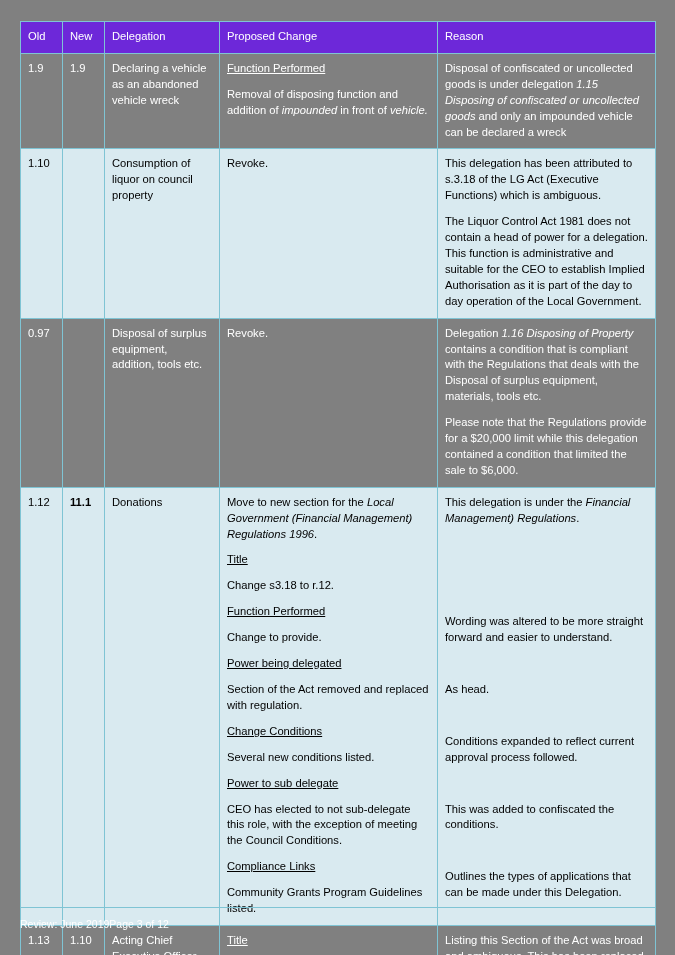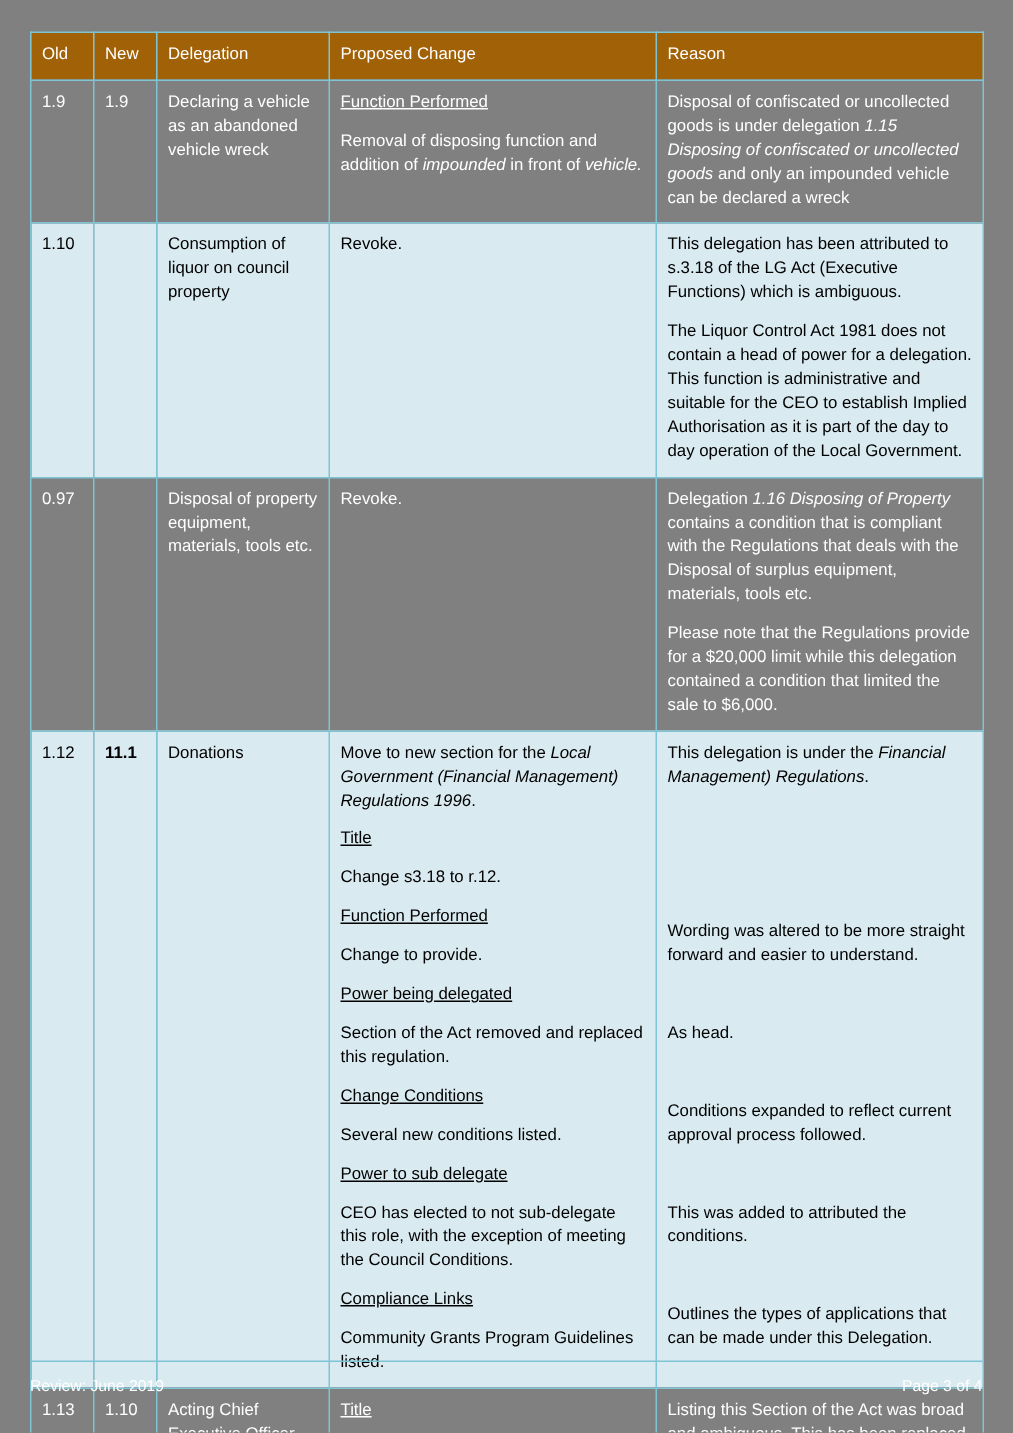--- a/index.html
+++ b/index.html
@@ -27,21 +27,21 @@
   }
   table.delegation-table th,
   table.delegation-table td {
     border: 1px solid #7fc4d4;
     vertical-align: top;
     padding: 7px 7px 8px 7px;
     font-size: 11.2px;
     line-height: 1.42;
   }
   thead th {
-    background: #a16207;
+    background: #6d28d9;
     color: #ffffff;
     text-align: left;
     font-weight: normal;
     font-size: 11.5px;
     padding-top: 10px;
     padding-bottom: 11px;
     border-color: #1d5c6b;
   }
   
   col.c-old { width: 42px; }
@@ -77,21 +77,21 @@
     position: absolute;
     left: 20px;
     right: 20px;
     bottom: 22px;
     height: 26px;
     border-top: 1px solid #7fc4d4;
     color: #ffffff;
     font-size: 10.5px;
     display: flex;
     align-items: center;
-    justify-content: space-between;
+    justify-content: flex-start;
     padding-top: 6px;
     box-sizing: border-box;
   }
 </style>
 </head>
 <body>
 
 <div class="page">
 
   <table class="delegation-table">
@@ -132,76 +132,76 @@
             <div class="cellblock"><span>Revoke.</span></div>
           </td>
           <td>
             <div class="cellblock"><span>This delegation has been attributed to s.3.18 of the LG Act (Executive Functions) which is ambiguous.</span></div>
             <div class="cellblock"><span>The Liquor Control Act 1981 does not contain a head of power for a delegation. This function is administrative and suitable for the CEO to establish Implied Authorisation as it is part of the day to day operation of the Local Government.</span></div>
           </td>
         </tr>
         <tr class="row-selected">
           <td>0.97</td>
           <td></td>
-          <td>Disposal of property equipment, materials, tools etc.</td>
+          <td>Disposal of surplus equipment, addition, tools etc.</td>
           <td>
             <div class="cellblock"><span>Revoke.</span></div>
           </td>
           <td>
             <div class="cellblock"><span>Delegation </span><span class="i">1.16 Disposing of Property</span><span> contains a condition that is compliant with the Regulations that deals with the Disposal of surplus equipment, materials, tools etc.</span></div>
             <div class="cellblock"><span>Please note that the Regulations provide for a $20,000 limit while this delegation contained a condition that limited the sale to $6,000.</span></div>
           </td>
         </tr>
         <tr class="row-normal">
           <td>1.12</td>
           <td class="b">11.1</td>
           <td>Donations</td>
           <td>
             <div class="cellblock"><span>Move to new section for the </span><span class="i">Local Government (Financial Management) Regulations 1996</span><span>.</span></div>
             <div class="cellblock"><span class="u">Title</span></div>
             <div class="cellblock"><span>Change s3.18 to r.12.</span></div>
             <div class="cellblock"><span class="u">Function Performed</span></div>
             <div class="cellblock"><span>Change to provide.</span></div>
             <div class="cellblock"><span class="u">Power being delegated</span></div>
-            <div class="cellblock"><span>Section of the Act removed and replaced this regulation.</span></div>
+            <div class="cellblock"><span>Section of the Act removed and replaced with regulation.</span></div>
             <div class="cellblock"><span class="u">Change Conditions</span></div>
             <div class="cellblock"><span>Several new conditions listed.</span></div>
             <div class="cellblock"><span class="u">Power to sub delegate</span></div>
             <div class="cellblock"><span>CEO has elected to not sub-delegate this role, with the exception of meeting the Council Conditions.</span></div>
             <div class="cellblock"><span class="u">Compliance Links</span></div>
             <div class="cellblock"><span>Community Grants Program Guidelines listed.</span></div>
           </td>
           <td>
             <div class="cellblock"><span>This delegation is under the </span><span class="i">Financial Management) Regulations</span><span>.</span></div>
             <div class="spacer-block">&nbsp;</div>
             <div class="spacer-block">&nbsp;</div>
             <div class="spacer-block">&nbsp;</div>
             <div class="cellblock"><span>Wording was altered to be more straight forward and easier to understand.</span></div>
             <div class="spacer-block">&nbsp;</div>
             <div class="cellblock"><span>As head.</span></div>
             <div class="spacer-block">&nbsp;</div>
             <div class="cellblock"><span>Conditions expanded to reflect current approval process followed.</span></div>
             <div class="spacer-block">&nbsp;</div>
-            <div class="cellblock"><span>This was added to attributed the conditions.</span></div>
+            <div class="cellblock"><span>This was added to confiscated the conditions.</span></div>
             <div class="spacer-block">&nbsp;</div>
             <div class="cellblock"><span>Outlines the types of applications that can be made under this Delegation.</span></div>
           </td>
         </tr>
         <tr class="row-selected">
           <td>1.13</td>
           <td>1.10</td>
           <td>Acting Chief Executive Officer</td>
           <td>
             <div class="cellblock"><span class="u">Title</span></div>
           </td>
           <td>
             <div class="cellblock"><span>Listing this Section of the Act was broad and ambiguous. This has been replaced with the relevant Section.</span></div>
           </td>
         </tr>
       </tbody>
   </table>
 
   <div class="footer">
     <span>Review: June 2019</span>
-    <span>Page 3 of 4</span>
+    <span>Page 3 of 12</span>
   </div>
 
 </div>
 
 </body></html>

